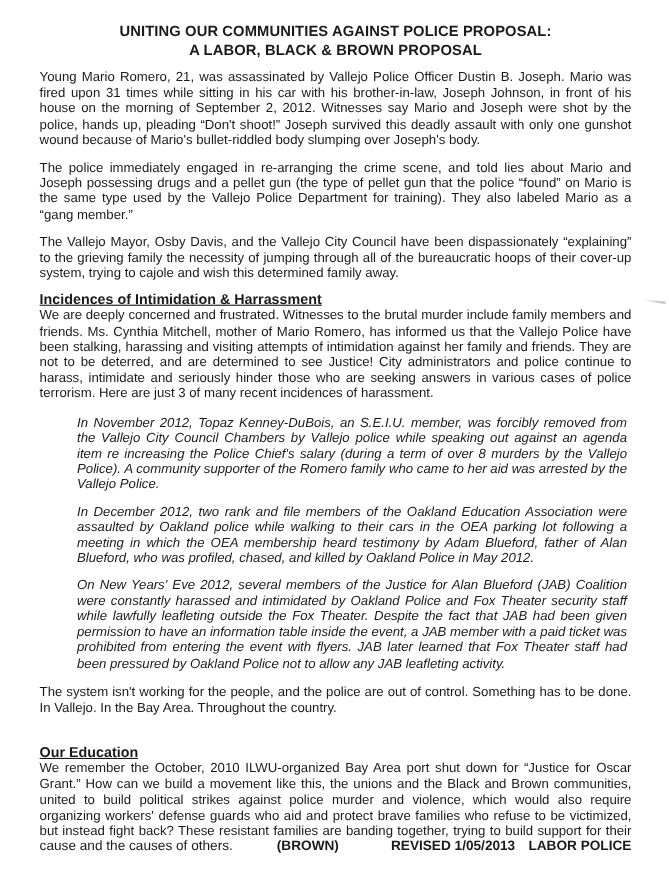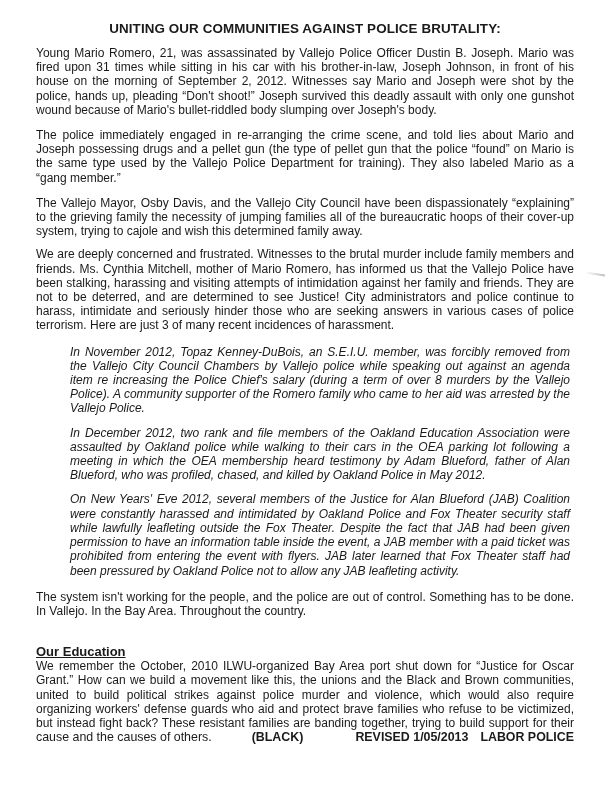--- a/index.html
+++ b/index.html
@@ -30,39 +30,41 @@
     position: absolute; left: 585px; top: 273px; width: 20px; height: 2px;
     background: linear-gradient(90deg, rgba(120,120,120,0.0), rgba(120,120,120,0.5));
     transform: rotate(8deg);
   }
 </style>
 </head>
 <body>
 
 <div class="page">
   <div class="title">
-    <div>UNITING OUR COMMUNITIES AGAINST POLICE BRUTALITY:</div>
+    <div>UNITING OUR COMMUNITIES AGAINST POLICE PROPOSAL:</div>
+    <div>A LABOR, BLACK &amp; BROWN PROPOSAL</div>
   </div>
 
   <p class="para">Young Mario Romero, 21, was assassinated by Vallejo Police Officer Dustin B. Joseph.  Mario was fired upon 31 times while sitting in his car with his brother-in-law, Joseph Johnson, in front of his house on the morning of September 2, 2012.  Witnesses say Mario and Joseph were shot by the police, hands up, pleading “Don't shoot!”  Joseph survived this deadly assault with only one gunshot wound because of Mario's bullet-riddled body slumping over Joseph's body.</p>
   <p class="para">The police immediately engaged in re-arranging the crime scene, and told lies about Mario and Joseph possessing drugs and a pellet gun (the type of pellet gun that the police “found” on Mario is the same type used by the Vallejo Police Department for training).  They also labeled Mario as a “gang member.”</p>
-  <p class="para" style="margin-bottom:9px">The Vallejo Mayor, Osby Davis, and the Vallejo City Council have been dispassionately “explaining” to the grieving family the necessity of jumping families all of the bureaucratic hoops of their cover-up system, trying to cajole and wish this determined family away.</p>
+  <p class="para" style="margin-bottom:9px">The Vallejo Mayor, Osby Davis, and the Vallejo City Council have been dispassionately “explaining” to the grieving family the necessity of jumping through all of the bureaucratic hoops of their cover-up system, trying to cajole and wish this determined family away.</p>
 
+  <div class="heading">Incidences of Intimidation &amp; Harrassment</div>
   <p class="para" style="margin-bottom:12px">We are deeply concerned and frustrated.  Witnesses to the brutal murder include family members and friends. Ms. Cynthia Mitchell, mother of Mario Romero, has informed us that the Vallejo Police have been stalking, harassing and visiting attempts of intimidation against her family and friends. They are not to be deterred, and are determined to see Justice!  City administrators and police continue to harass, intimidate and seriously hinder those who are seeking answers in various cases of police terrorism.  Here are just 3 of many recent incidences of harassment.</p>
 
   <p class="quote">In November 2012, Topaz Kenney-DuBois, an S.E.I.U. member, was forcibly removed from the Vallejo City Council Chambers by Vallejo police while speaking out against an agenda item re increasing the Police Chief's salary (during a term of over 8 murders by the Vallejo Police).  A community supporter of the Romero family who came to her aid was arrested by the Vallejo Police.</p>
   <p class="quote">In December 2012, two rank and file members of the Oakland Education Association were assaulted by Oakland police while walking to their cars in the OEA parking lot following a meeting in which the OEA membership heard testimony by Adam Blueford, father of Alan Blueford, who was profiled, chased, and killed by Oakland Police in May 2012.</p>
   <p class="quote" style="margin-bottom:12px">On New Years' Eve 2012, several members of the Justice for Alan Blueford (JAB) Coalition were constantly harassed and intimidated by Oakland Police and Fox Theater security staff while lawfully leafleting outside the Fox Theater.  Despite the fact that JAB had been given permission to have an information table inside the event, a JAB member with a paid ticket was prohibited from entering the event with flyers.  JAB later learned that Fox Theater staff had been pressured by Oakland Police not to allow any JAB leafleting activity.</p>
 
   <p class="para" style="margin-bottom:26px">The system isn't working for the people, and the police are out of control.  Something has to be done. In Vallejo.  In the Bay Area.  Throughout  the country.</p>
 
   <div class="heading">Our Education</div>
   <p style="text-align:justify; text-align-last: justify;">We remember the October, 2010 ILWU-organized Bay Area port shut down for “Justice for Oscar Grant.”  How can we build a movement like this, the unions and the Black and Brown communities, united to build political strikes against police murder and violence, which would also require organizing workers' defense guards who aid and protect brave families who refuse to be victimized, but instead fight back?  These resistant families are banding together, trying to build support for their</p>
   <div class="footer-line">
     <span>cause and the causes of others.</span>
-    <span class="bold" style="margin-left:40px">(BLACK)</span>
+    <span class="bold" style="margin-left:40px">(BROWN)</span>
     <span style="flex:1"></span>
     <span class="bold">REVISED 1/05/2013</span>
     <span class="bold" style="margin-left:12px">LABOR POLICE</span>
   </div>
 </div>
 
 <div class="scan-mark"></div>
 
 </body></html>

